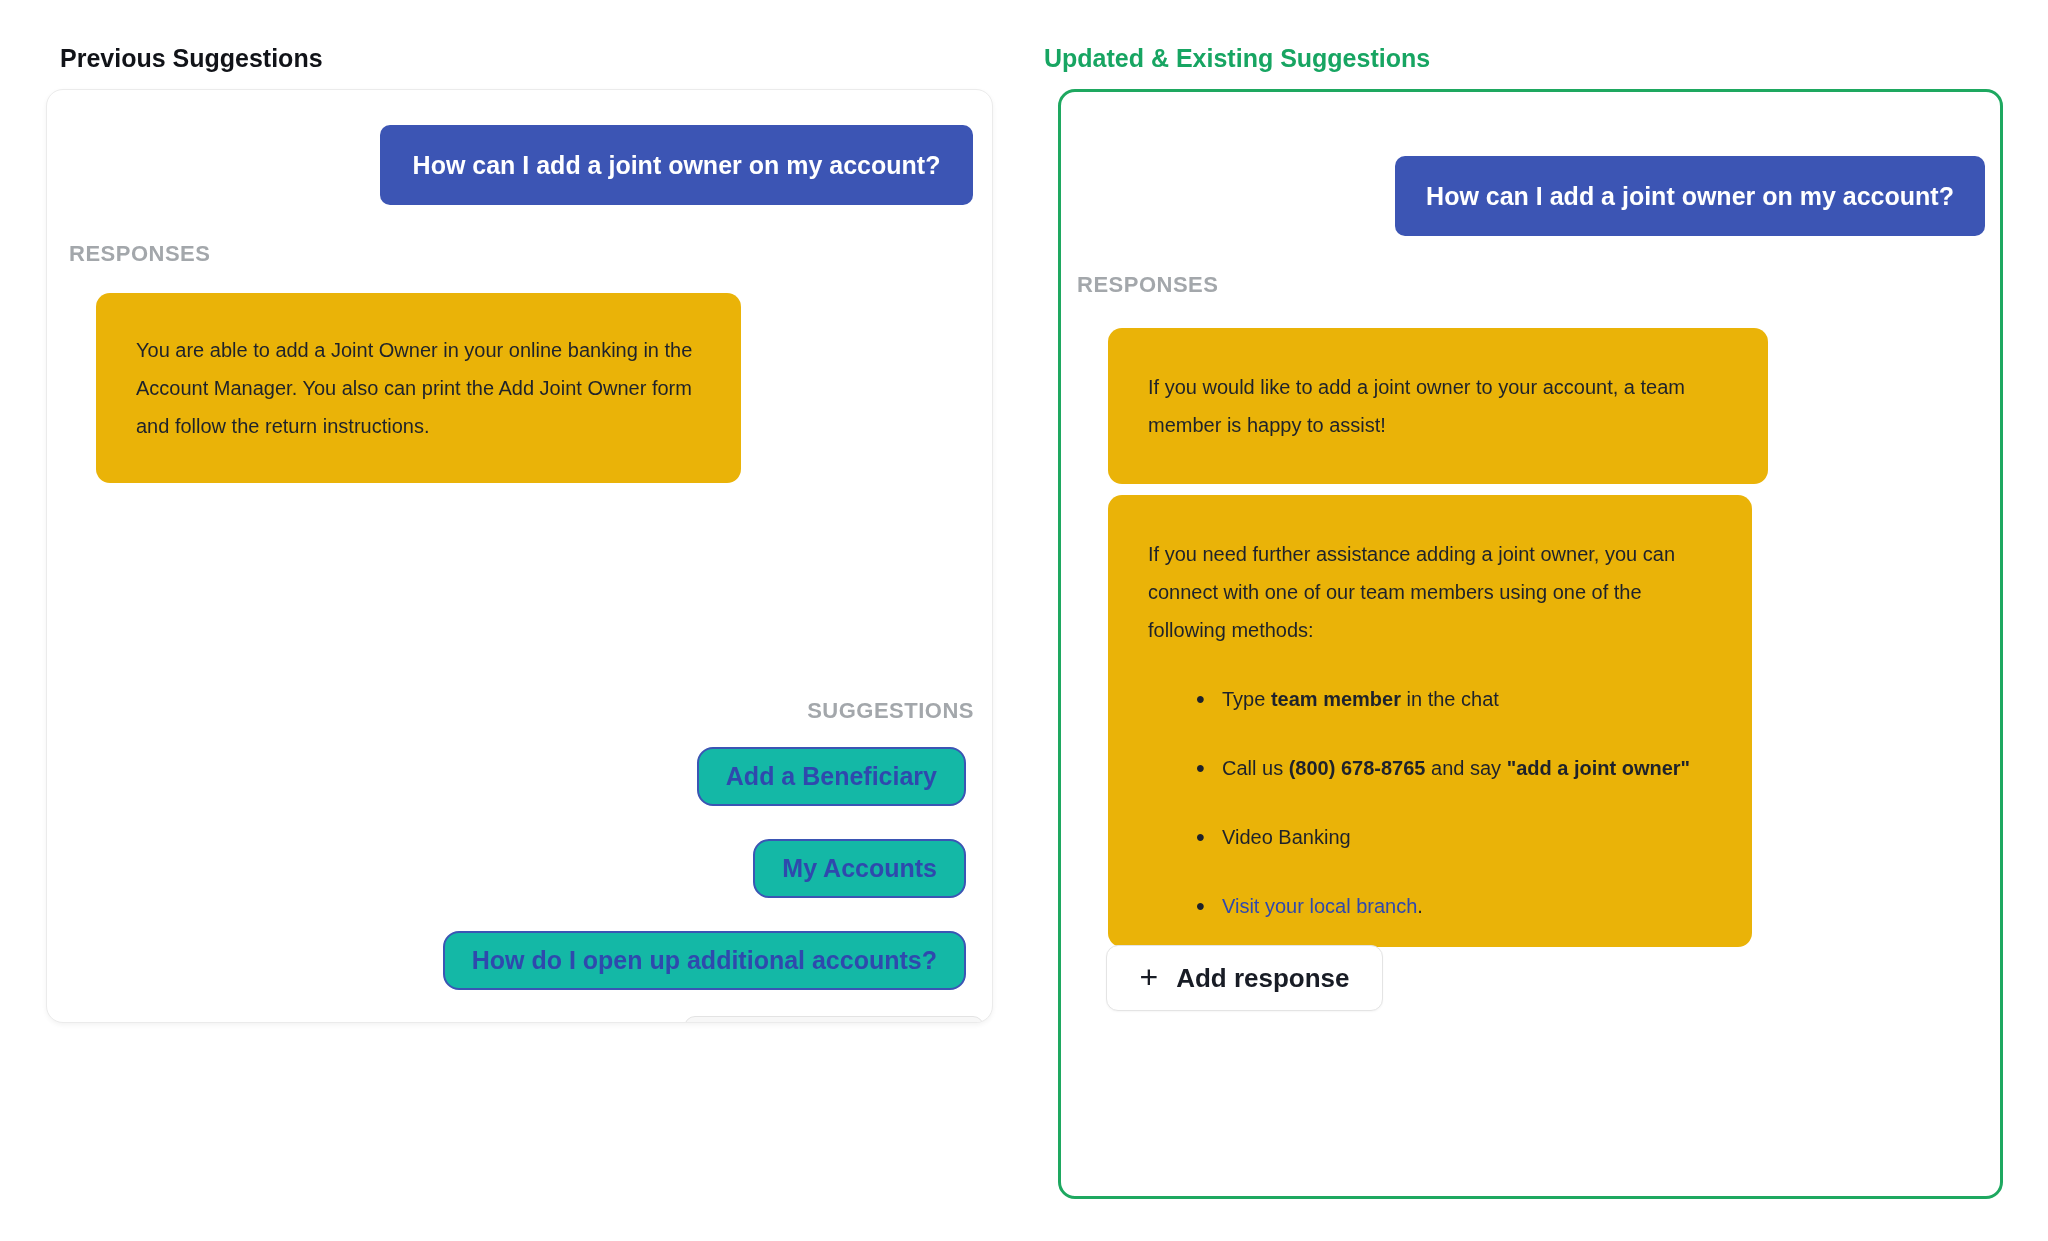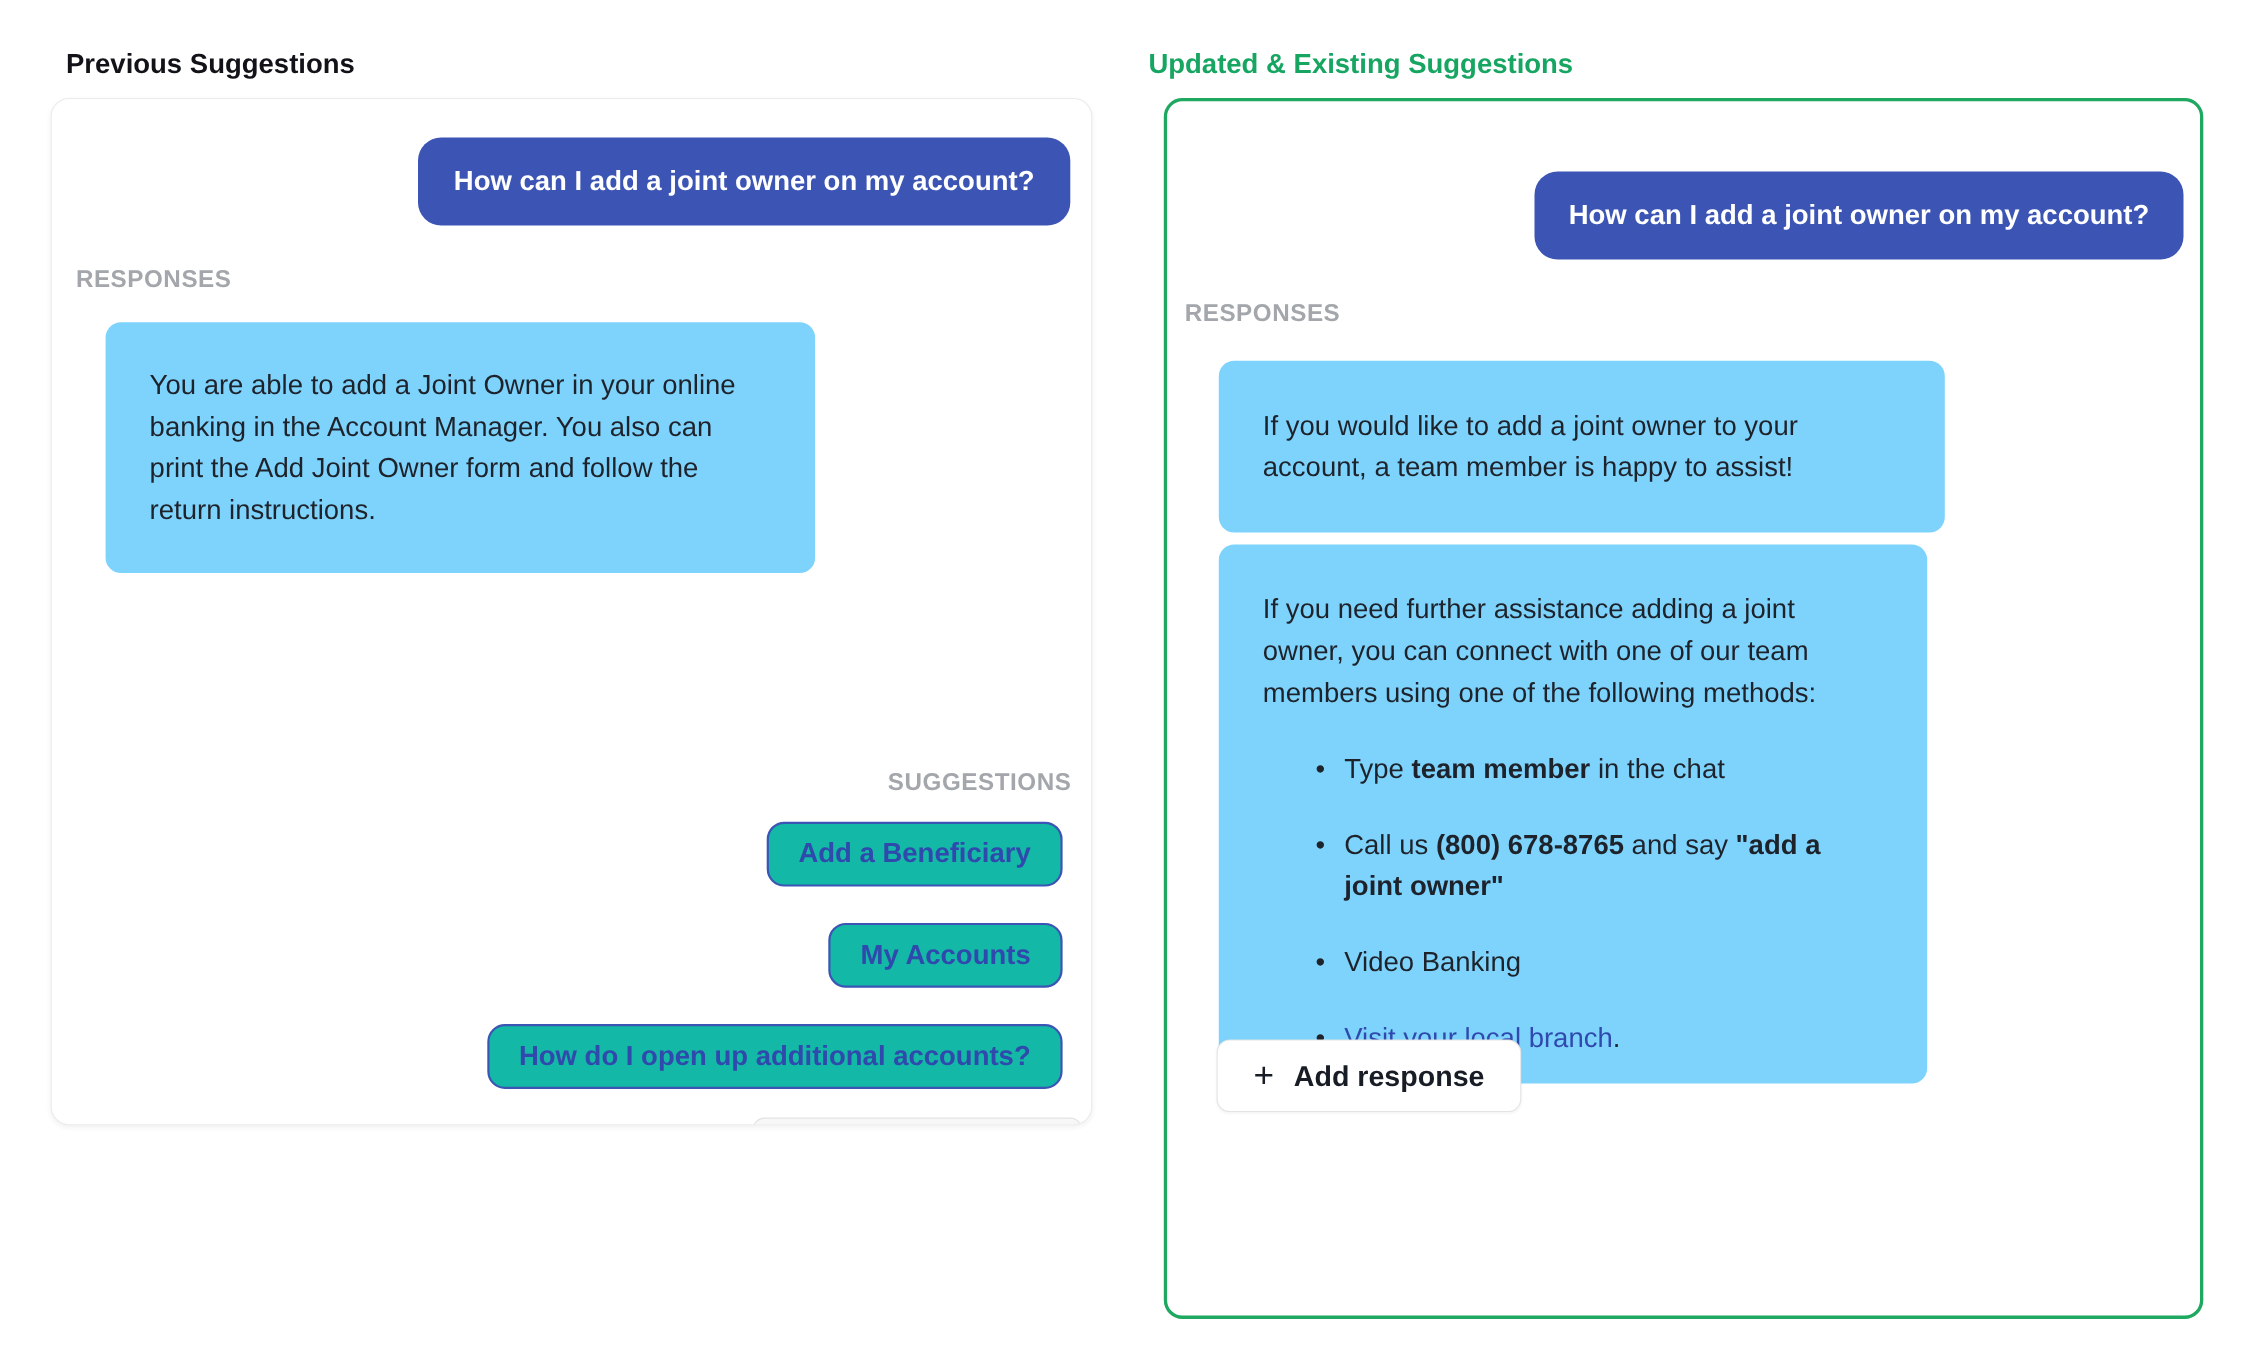--- a/index.html
+++ b/index.html
@@ -33,38 +33,38 @@
   .panel.right {
     left: 1058px; width: 945px; height: 1110px;
     border: 3px solid #1ea860;
   }
 
   .user-bubble {
     position: absolute;
     background: #3c55b4;
     color: #ffffff;
     font-size: 25px; font-weight: 700;
-    border-radius: 21px;
+    border-radius: 10px;
     display: flex; align-items: center; justify-content: center;
     text-align: center;
   }
   .panel.left .user-bubble { top: 35px; right: 19px; width: 593px; height: 80px; }
   .panel.right .user-bubble { top: 64px; right: 15px; width: 590px; height: 80px; }
 
   .section-label {
     position: absolute;
     font-size: 22px; font-weight: 600;
     color: #a3a7ab; letter-spacing: 0.5px;
   }
 
   .response-bubble {
     position: absolute;
-    background: #7dd3fc;
+    background: #eab308;
     border-radius: 14px;
-    font-size: 25px; line-height: 38px;
+    font-size: 20px; line-height: 38px;
     color: #1e222b;
   }
 
   
   .panel.left .responses-label { left: 22px; top: 151px; }
   .panel.left .response-bubble { left: 49px; top: 203px; width: 645px; padding: 38px 40px; }
   .panel.left .suggestions-label { right: 18px; top: 608px; }
   .suggestion-stack {
     position: absolute; right: 26px; top: 657px;
     display: flex; flex-direction: column; align-items: flex-end; gap: 33px;

